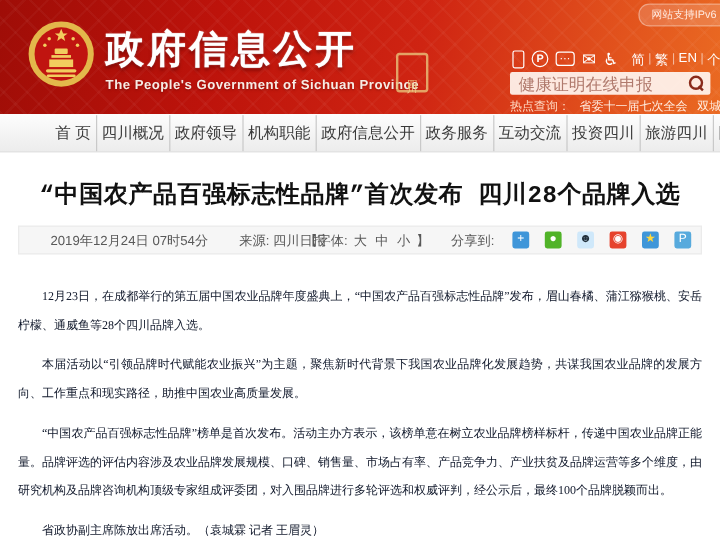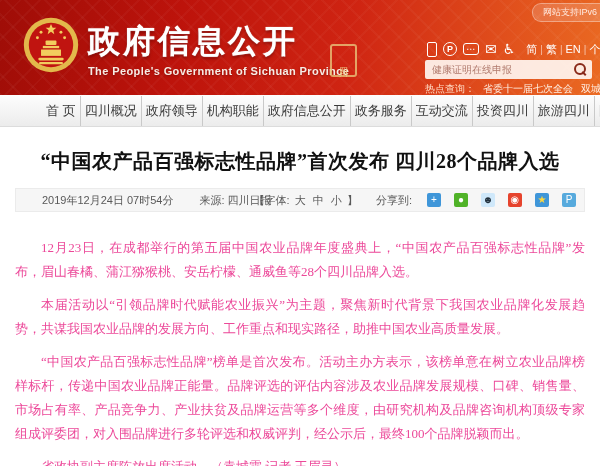--- a/index.html
+++ b/index.html
@@ -43,21 +43,21 @@
     font-size:9px; line-height:6px; letter-spacing:.5px; }
   .qi-glyph { font-size:14px; line-height:1; }
   .langs { display:flex; align-items:center; font-size:11px; color:#fff; margin-left:2px; white-space:nowrap; }
   .langs a { color:#fff; text-decoration:none; padding:0 3px; cursor:pointer; }
   .langs i { font-style:normal; color:rgba(255,255,255,.6); font-size:10px; }
 
   .searchbox { position:absolute; left:425px; top:60px; width:167px; height:19px;
     background:rgba(255,246,241,.92); border-radius:2px;
     display:flex; align-items:center; padding:0 4px 0 7px; }
   .searchbox input { flex:1; border:none; outline:none; background:transparent;
-    font-size:10px; color:#a8655a; min-width:0;
+    font-size:14px; color:#a8655a; min-width:0;
     font-family:"Liberation Sans","DejaVu Sans",sans-serif; }
   .searchbox input::placeholder { color:#b07a6d; opacity:1; }
   .mag { position:relative; width:15px; height:15px; flex:none; cursor:pointer; }
   .mag::before { content:""; position:absolute; left:1px; top:1px; width:8px; height:8px;
     border:2px solid #8a2a1a; border-radius:50%; }
   .mag::after { content:""; position:absolute; left:10px; top:9px; width:2px; height:5px;
     background:#8a2a1a; transform:rotate(-45deg); }
 
   .hotrow { position:absolute; left:425px; top:82px; font-size:10px; color:#ffd9c2;
     white-space:nowrap; display:flex; gap:8px; }
@@ -69,38 +69,38 @@
   .nav ul { list-style:none; display:flex; height:100%; align-items:center;
     padding:0 6px;margin-left:36px; }
   .nav li { flex:1 1 auto; text-align:center; font-size:13px; color:#3a3a3a;
     white-space:nowrap; cursor:pointer; padding:0 4px; line-height:30px; }
   .nav li + li { border-left:1px solid #c9c9c9; }
 
   
   .content { padding:0 15px; }
   .article-title { text-align:center; font-size:20px; font-weight:bold; color:#111;
     margin:21px 0 13px; letter-spacing:.5px;
-    font-family:Liberation Serif, serif; }
+    font-family:Liberation Mono, monospace; }
 
   .meta { height:24px; background:#f6f6f6; border:1px solid #ebebeb;
     display:flex; align-items:center; font-size:11px; color:#595959;
     padding:0 26px; }
   .m-date { margin-right:26px; white-space:nowrap; }
   .m-src { white-space:nowrap; }
   .m-font { margin:0 auto; white-space:nowrap; transform:translateX(-18px); }
   .m-font a { color:#595959; text-decoration:none; cursor:pointer; padding:0 2px; }
   .m-share { display:flex; align-items:center; gap:13px; white-space:nowrap; }
   .m-share .lbl { margin-right:2px; }
   .sicon { width:14px; height:14px; border-radius:2px; display:inline-flex;
     align-items:center; justify-content:center; font-size:10px; line-height:1;
     color:#fff; cursor:pointer; flex:none; }
 
   .article-body { padding-top:24px; }
   .article-body p { font-family:"Liberation Serif","DejaVu Serif",serif;
-    font-size:13px; line-height:24px; color:#ec4899; text-indent:2em;
+    font-size:10px; line-height:24px; color:#0f172a; text-indent:2em;
     margin:0 0 9px; text-align:justify; }
 </style>
 </head>
 <body>
 
 <div class="page">
 
   <header class="hdr">
     <div class="hdr-pattern"></div>
 

